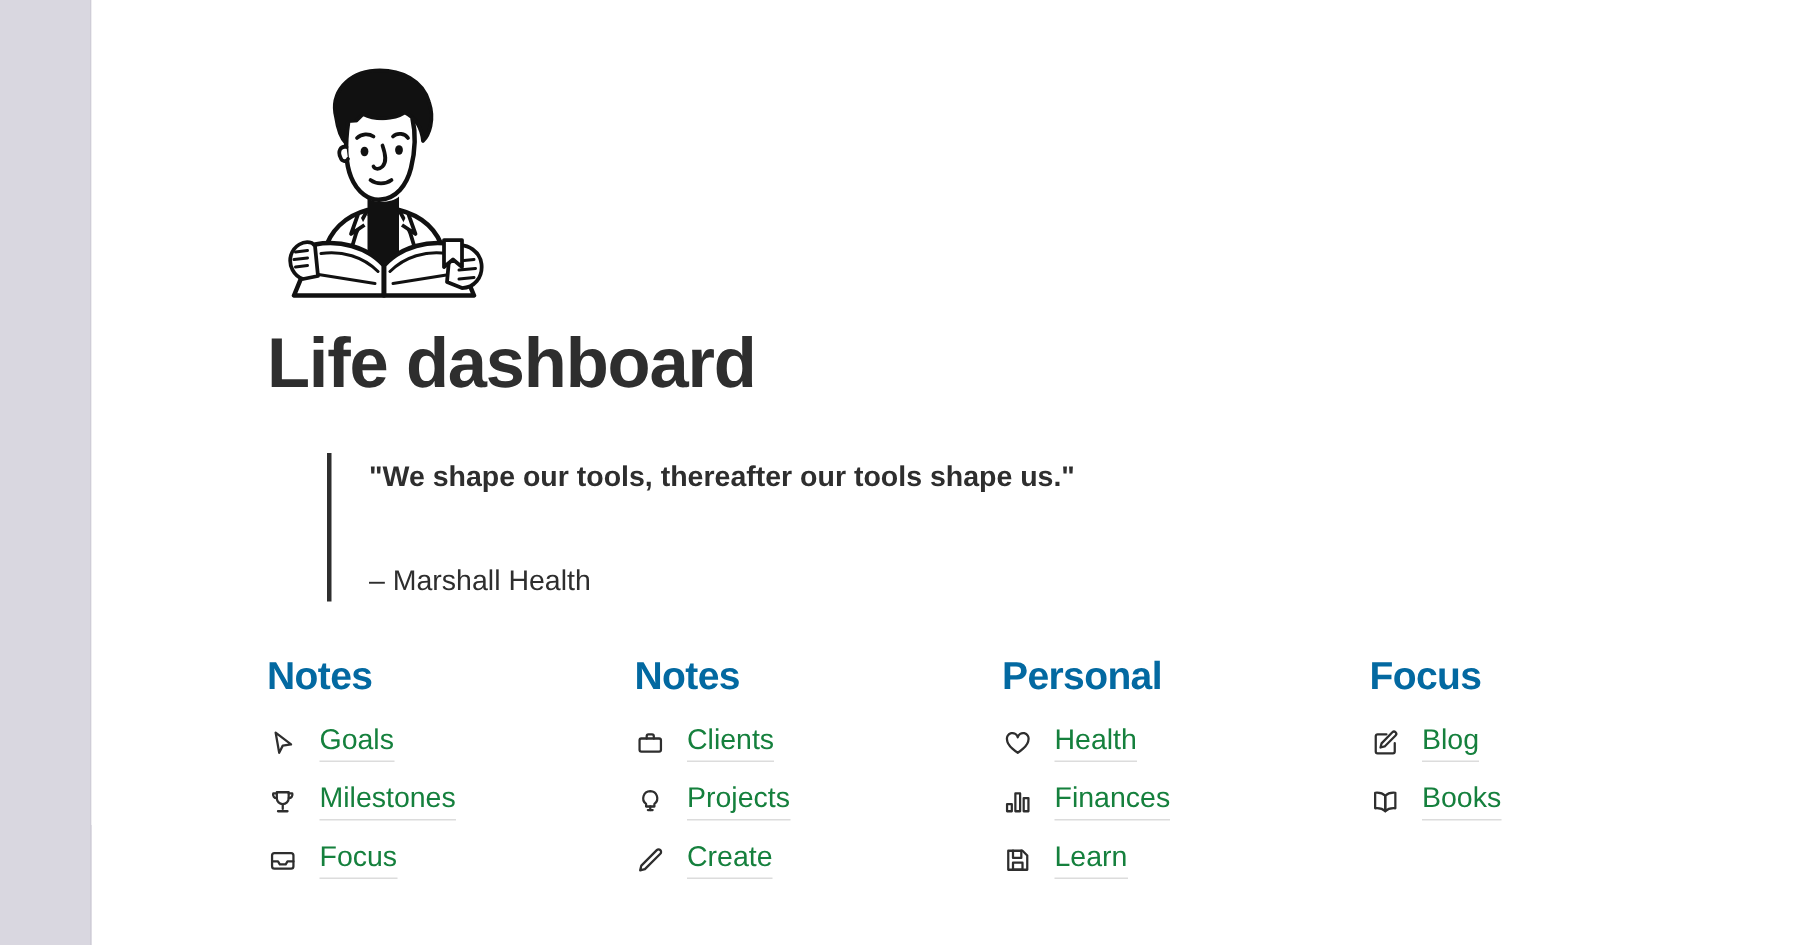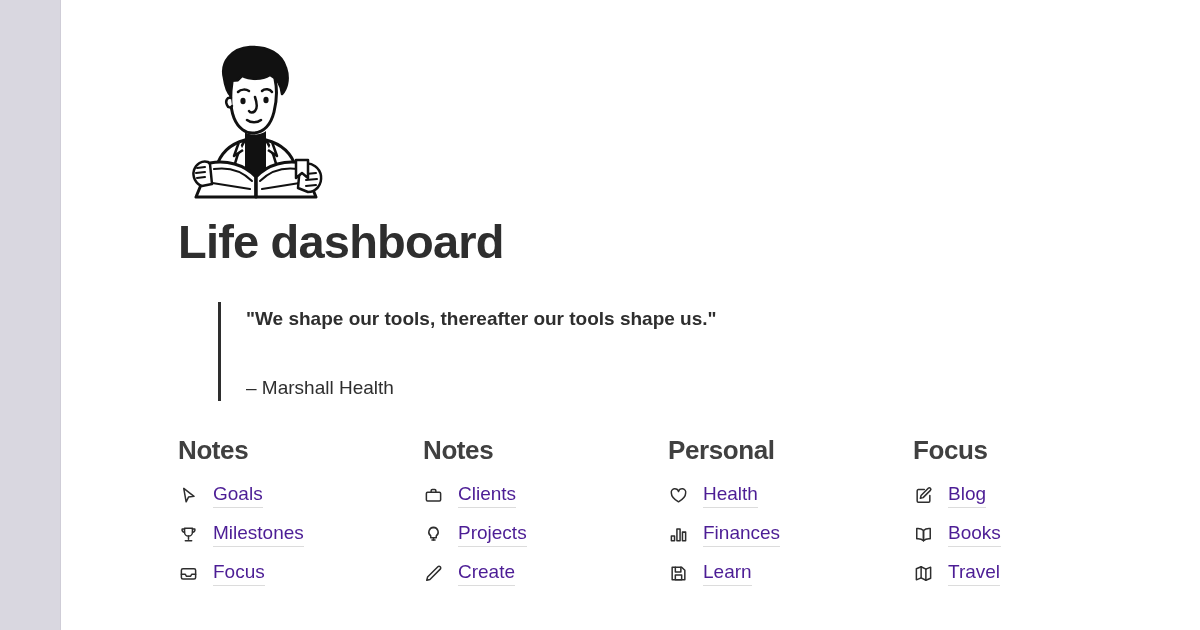--- a/index.html
+++ b/index.html
@@ -86,21 +86,21 @@
     width: 1010px;
   }
   .column {
     width: 245px;
     flex: 0 0 245px;
   }
   .column-heading {
     font-size: 26px;
     line-height: 32px;
     font-weight: bold;
-    color: #404040;
+    color: #0369a1;
     letter-spacing: -0.4px;
     margin: 0 0 10px 0;
   }
   .link-row {
     display: flex;
     align-items: center;
     height: 39px;
     cursor: pointer;
   }
   .link-icon {
@@ -109,21 +109,21 @@
     height: 22px;
     display: flex;
     align-items: center;
     justify-content: flex-start;
     margin-left: 1px;
   }
   .link-icon svg { display: block; }
   .link-label {
     font-size: 19px;
     line-height: 22px;
-    color: #4c1d95;
+    color: #15803d;
     border-bottom: 1.5px solid #dcdcdc;
     padding-bottom: 2px;
     margin-left: 11px;
     white-space: nowrap;
   }
 </style>
 </head>
 <body>
 
 <div id="page">
@@ -318,27 +318,17 @@
         <div class="link-row">
           <span class="link-icon">
             <svg width="19" height="19" viewBox="0 0 24 24" fill="none" stroke="#2e2e2e" stroke-width="1.9" stroke-linecap="round" stroke-linejoin="round">
                 <path d="M12 7 C10 5 6.5 4.2 3.5 4.5 V17.5 C6.5 17.2 10 18 12 20 Z"></path>
                 <path d="M12 7 C14 5 17.5 4.2 20.5 4.5 V17.5 C17.5 17.2 14 18 12 20 Z"></path>
               </svg>
           </span>
           <span class="link-label">Books</span>
         </div>
 
-        <div class="link-row">
-          <span class="link-icon">
-            <svg width="19" height="19" viewBox="0 0 24 24" fill="none" stroke="#2e2e2e" stroke-width="1.9" stroke-linecap="round" stroke-linejoin="round">
-                <path d="M3 6 L9 3.5 L15 6.5 L21 4 V18 L15 20.5 L9 17.5 L3 20 Z"></path>
-                <path d="M9 3.5 V17.5"></path>
-                <path d="M15 6.5 V20.5"></path>
-              </svg>
-          </span>
-          <span class="link-label">Travel</span>
-        </div>
       </div>
 
     </div>
   </div>
 </div>
 
 </body></html>

